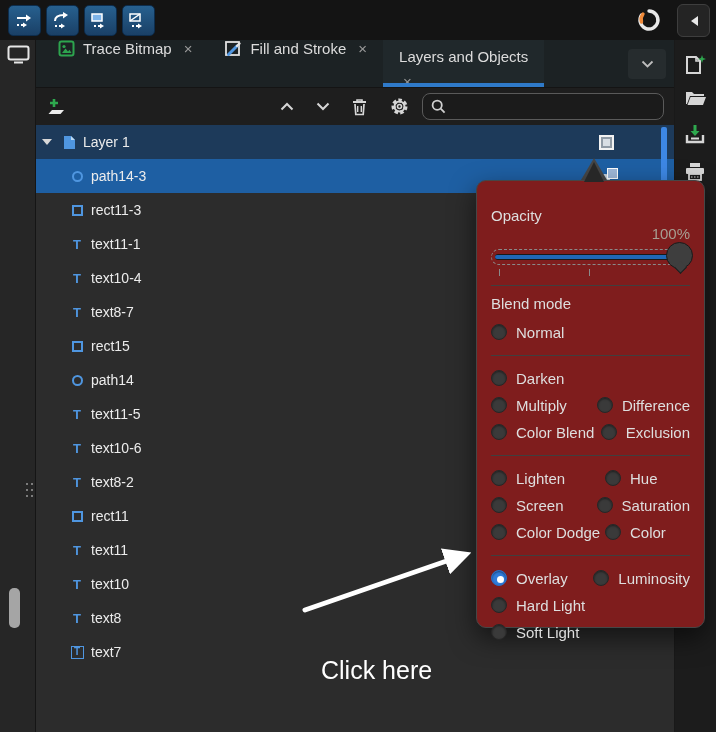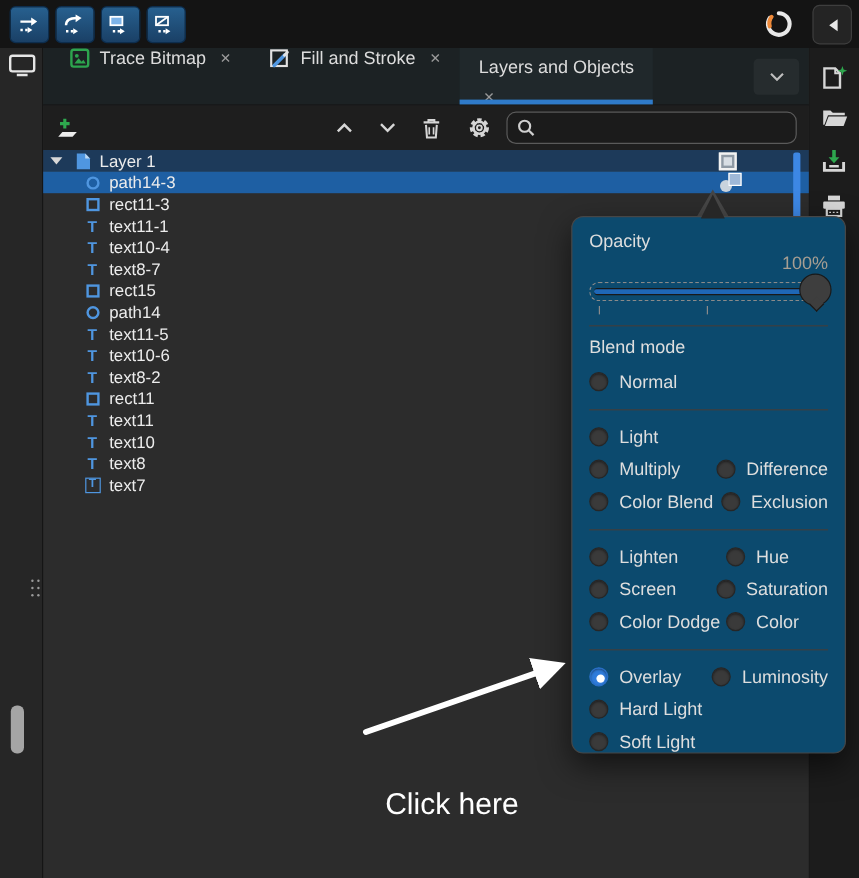--- a/index.html
+++ b/index.html
@@ -37,44 +37,44 @@
                   border-radius:4px; display:flex; align-items:center; justify-content:center; }
 
   .panel-toolbar { height:37px; background:#1e1e1e; display:flex; align-items:center; padding:0 8px; }
   .ptb-btn { display:flex; align-items:center; justify-content:center; width:26px; height:26px; }
   .spacer { flex:1; }
   .search-box { width:242px; height:27px; border:1px solid #5a5a5a; border-radius:8px; background:#1b1b1b;
                 display:flex; align-items:center; padding:0 8px; gap:6px; margin-left:10px; margin-right:2px; }
   .search-box input { flex:1; background:transparent; border:none; outline:none; color:#e6e6e6; font-size:14px; font-family:inherit; }
 
   .layer-list { position:relative; }
-  .row { height:18px; display:flex; align-items:center; font-size:14px; color:#ececec; position:relative; }
+  .row { height:34px; display:flex; align-items:center; font-size:14px; color:#ececec; position:relative; }
   .row.root { padding-left:6px; background:#1d3a5a; }
   .row.child { padding-left:32px; }
   .row.sel { background:#1e5fa3; }
   .expander { width:0; height:0; border-left:5px solid transparent; border-right:5px solid transparent;
               border-top:6px solid #d8d8d8; margin-right:8px; }
   .obj-icon { width:18px; display:flex; align-items:center; justify-content:center; margin-right:5px; }
   .i-circle { width:11px; height:11px; border:2px solid #4f96e0; border-radius:50%; }
   .i-rect { width:11px; height:11px; border:2px solid #4f96e0; }
   .i-text { color:#4f96e0; font-weight:bold; font-size:13px; line-height:1; }
   .i-textframe { width:13px; height:13px; border:1.5px solid #4f96e0; color:#4f96e0; font-size:10px; font-weight:bold;
                  display:flex; align-items:center; justify-content:center; line-height:1; }
   .row-right { margin-left:auto; margin-right:60px; }
   .blend-white-sq { width:15px; height:15px; border:2px solid #f2f2f2; background:#8f9aa5; display:flex; align-items:center; justify-content:center; }
   .blend-white-sq i { width:7px; height:7px; background:#d8dee4; display:block; }
   .blend-combo { position:relative; width:18px; height:16px; }
   .blend-combo .c { position:absolute; left:0; bottom:0; width:10px; height:10px; border-radius:50%; background:#e8e8e8; opacity:.85; }
   .blend-combo .s { position:absolute; right:0; top:0; width:11px; height:11px; border:1.5px solid #fff; background:#9fb8d8; }
   .list-scroll-thumb { position:absolute; left:625px; top:2px; width:6px; height:56px; background:#3d87e4; border-radius:2px; }
 
   
-  .popup { position:absolute; left:476px; top:180px; width:229px; height:448px; background:#0c4a6e;
+  .popup { position:absolute; left:476px; top:180px; width:229px; height:448px; background:#7f1d1d;
            border:1px solid #464646; border-radius:10px; box-shadow:0 10px 26px rgba(0,0,0,.55);
-           z-index:5; padding:10px 14px 0; font-size:15px; color:#dedede; }
+           z-index:5; padding:24px 14px 0; font-size:15px; color:#dedede; }
   .caret-outer { position:absolute; left:581px; top:158px; width:0; height:0; z-index:5;
                  border-left:13px solid transparent; border-right:13px solid transparent; border-bottom:22px solid #464646; }
   .caret-inner { position:absolute; left:584px; top:162px; width:0; height:0; z-index:6;
                  border-left:10px solid transparent; border-right:10px solid transparent; border-bottom:20px solid #272727; }
   .op-label { margin-top:2px; }
   .op-value { text-align:right; color:#a79e92; margin-top:1px; height:19px; }
   .slider-wrap { position:relative; height:30px; margin-top:2px; }
   .slider-outline { position:absolute; left:0; right:4px; top:3px; height:16px; border:1px dashed #8a8a8a; border-radius:8px; }
   .slider-track { position:absolute; left:3px; right:3px; top:4px; height:6px; background:#191919; border-radius:3px; }
   .slider-fill { position:absolute; left:0; top:1px; height:4px; background:#1f67b6; border-radius:2px; }
@@ -410,21 +410,21 @@
   <div class="b-row">
     <div class="b-cell left">
         <span class="radio"></span>
         <span>Normal</span>
       </div>
   </div>
   <div class="sep"></div>
   <div class="b-row">
     <div class="b-cell left">
         <span class="radio"></span>
-        <span>Light</span>
+        <span>Darken</span>
       </div>
   </div>
   <div class="b-row">
     <div class="b-cell left">
         <span class="radio"></span>
         <span>Multiply</span>
       </div>
     <div class="b-cell">
         <span class="radio"></span>
         <span>Difference</span>

